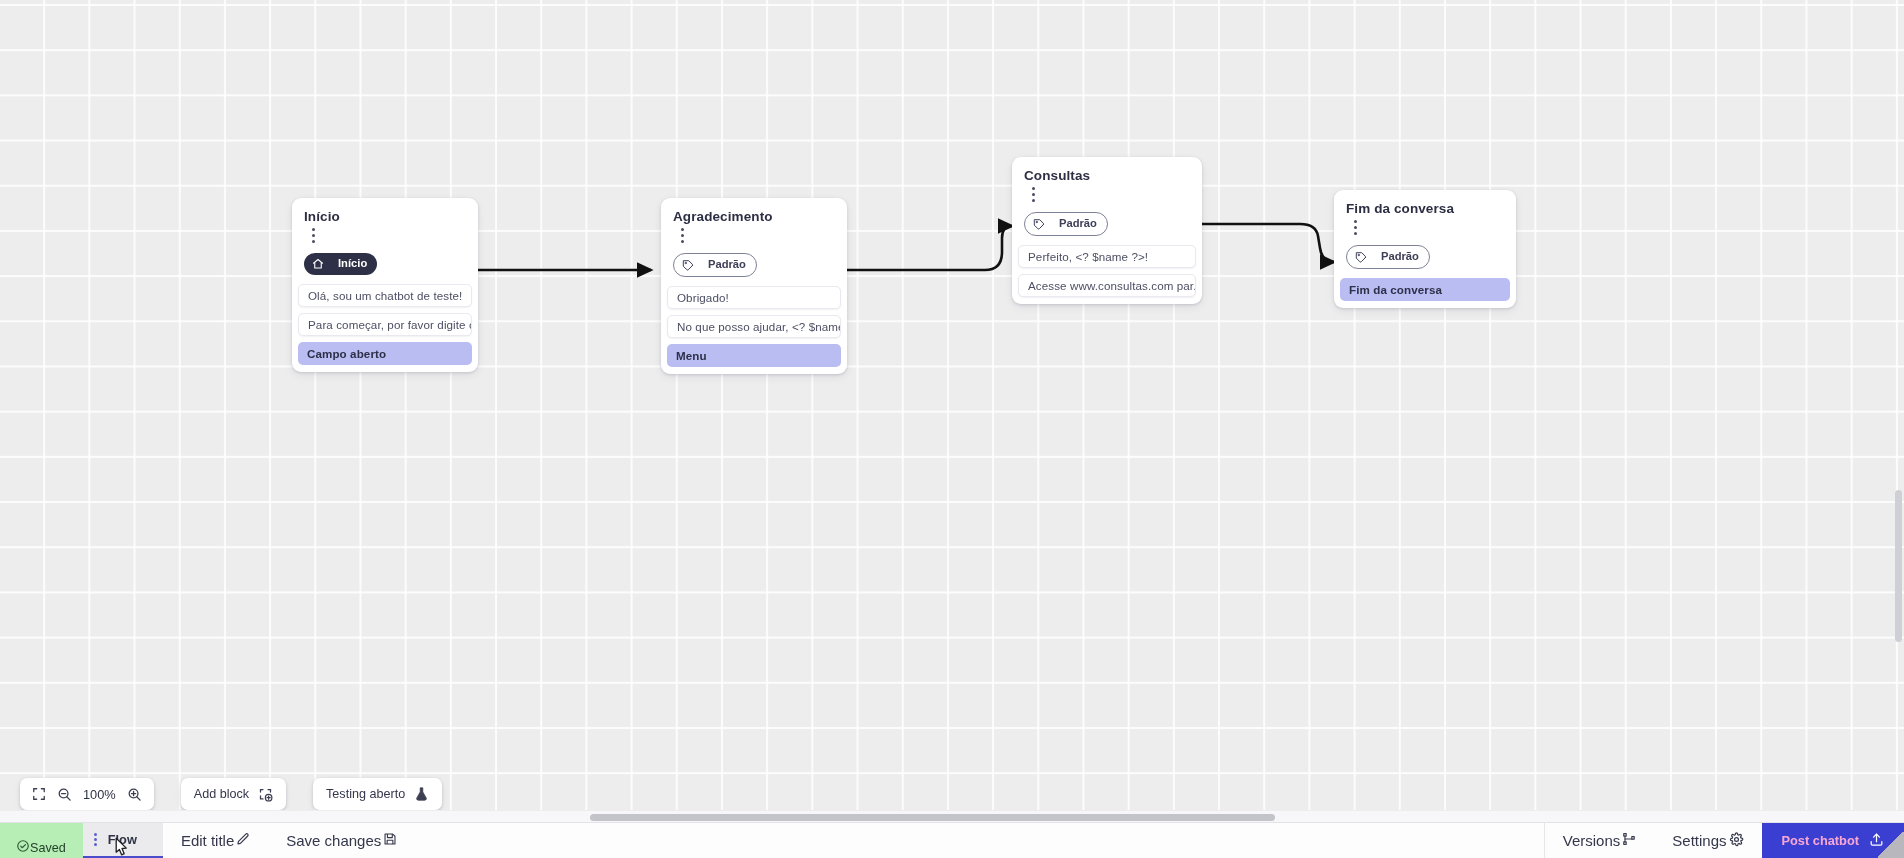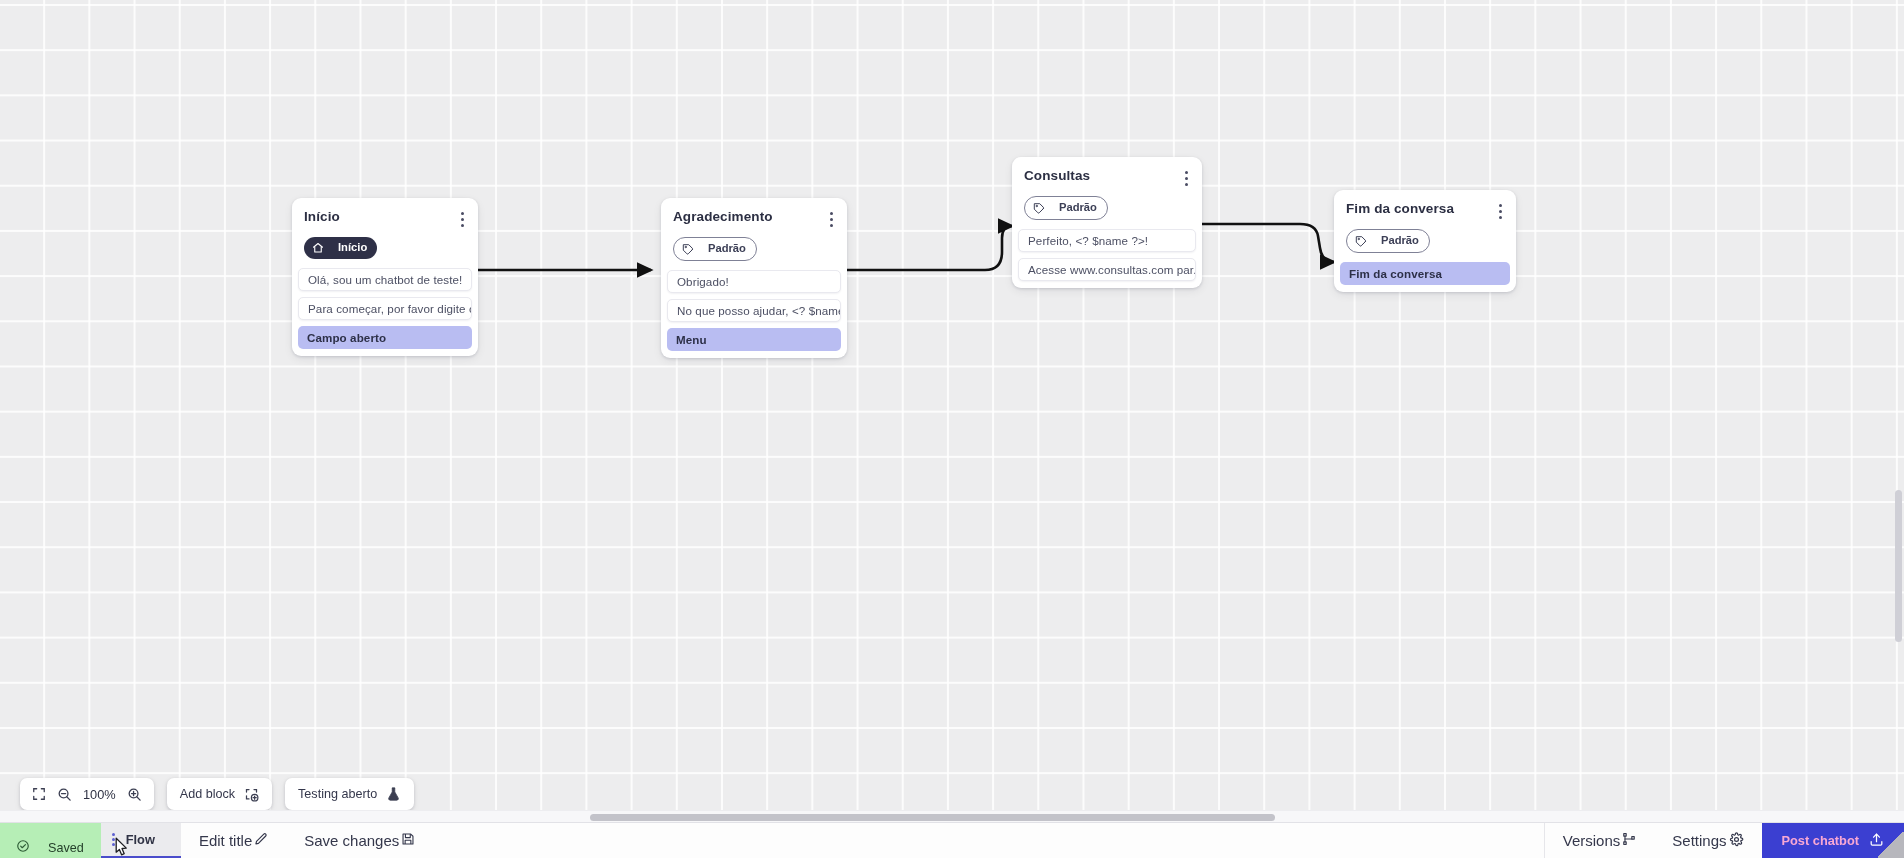--- a/index.html
+++ b/index.html
@@ -31,20 +31,21 @@
     position: absolute;
     background: #ffffff;
     border-radius: 9px;
     box-shadow: 0 1px 3px rgba(16,20,40,.14), 0 3px 10px rgba(16,20,40,.07);
     padding: 11px 0 7px 0;
     z-index: 5;
   }
   .card-head {
     display: flex; align-items: flex-start; justify-content: space-between;
     padding: 0 11px 0 12px;
+    flex-direction: column;
   }
   .card-title {
     font-size: 13.5px; font-weight: 700; color: #2c2f43;
     letter-spacing: .1px; line-height: 16px;
   }
   .dots { display: flex; flex-direction: column; gap: 2.6px; padding: 3px 3px 3px 8px; cursor: pointer; }
   .dots i { width: 3.2px; height: 3.2px; border-radius: 50%; background: #4a4c63; display: block; }
 
   .badge-row { padding: 7px 12px 9px 12px; }
   .badge {
@@ -60,40 +61,40 @@
   .row {
     height: 23px; display: flex; align-items: center;
     padding: 0 9px; border-radius: 5px;
     font-size: 11.6px; color: #4c4f63; letter-spacing: .1px;
     white-space: nowrap; overflow: hidden; text-overflow: ellipsis;
   }
   .row.msg { background: #ffffff; border: 1px solid #e9e9ef; box-shadow: 0 1px 2px rgba(20,20,45,.06); }
   .row.action { background: #b9bdf2; color: #2d3048; font-weight: 700; }
 
   
-  #toolbar { position: absolute; left: 20px; bottom: 48px; display: flex; gap: 13px; z-index: 40; }
+  #toolbar { position: absolute; left: 20px; bottom: 48px; display: flex; gap: 27px; z-index: 40; }
   .tool {
     background: #fff; border-radius: 7px; height: 32px;
     display: flex; align-items: center; gap: 9px;
     padding: 0 13px; cursor: pointer;
     box-shadow: 0 1px 3px rgba(16,20,40,.16), 0 2px 7px rgba(16,20,40,.07);
     font-size: 12.6px; color: #34374b; font-weight: 400;
   }
   .tool .ic { display: flex; align-items: center; }
   #zoom-tool { gap: 11px; padding: 0 12px; }
   #zoom-level { font-size: 12.8px; color: #2f3244; }
 
   
   #statusbar {
     position: absolute; left: 0; bottom: 0; width: 1904px; height: 36px;
     background: #fdfdfd; border-top: 1px solid #e2e2e7;
     display: flex; align-items: stretch; z-index: 60;
   }
   .sb-saved {
-    display: flex; align-items: center; gap: 18px;
+    display: flex; align-items: center; gap: 0;
     background: #b6eeb6; padding: 14px 17px 0 16px;
     font-size: 12.6px; color: #24402a; font-weight: 400;
   }
   .sb-tab {
     display: flex; align-items: center; gap: 9px;
     background: #ebebee; padding: 0 26px 0 9px;
     border-bottom: 2.5px solid #4a4ccb; position: relative;
     font-size: 12.8px; color: #2f3244; font-weight: 700; cursor: pointer;
   }
   .sb-tab .grip { display: flex; flex-direction: column; gap: 2.4px; padding: 2px; }

